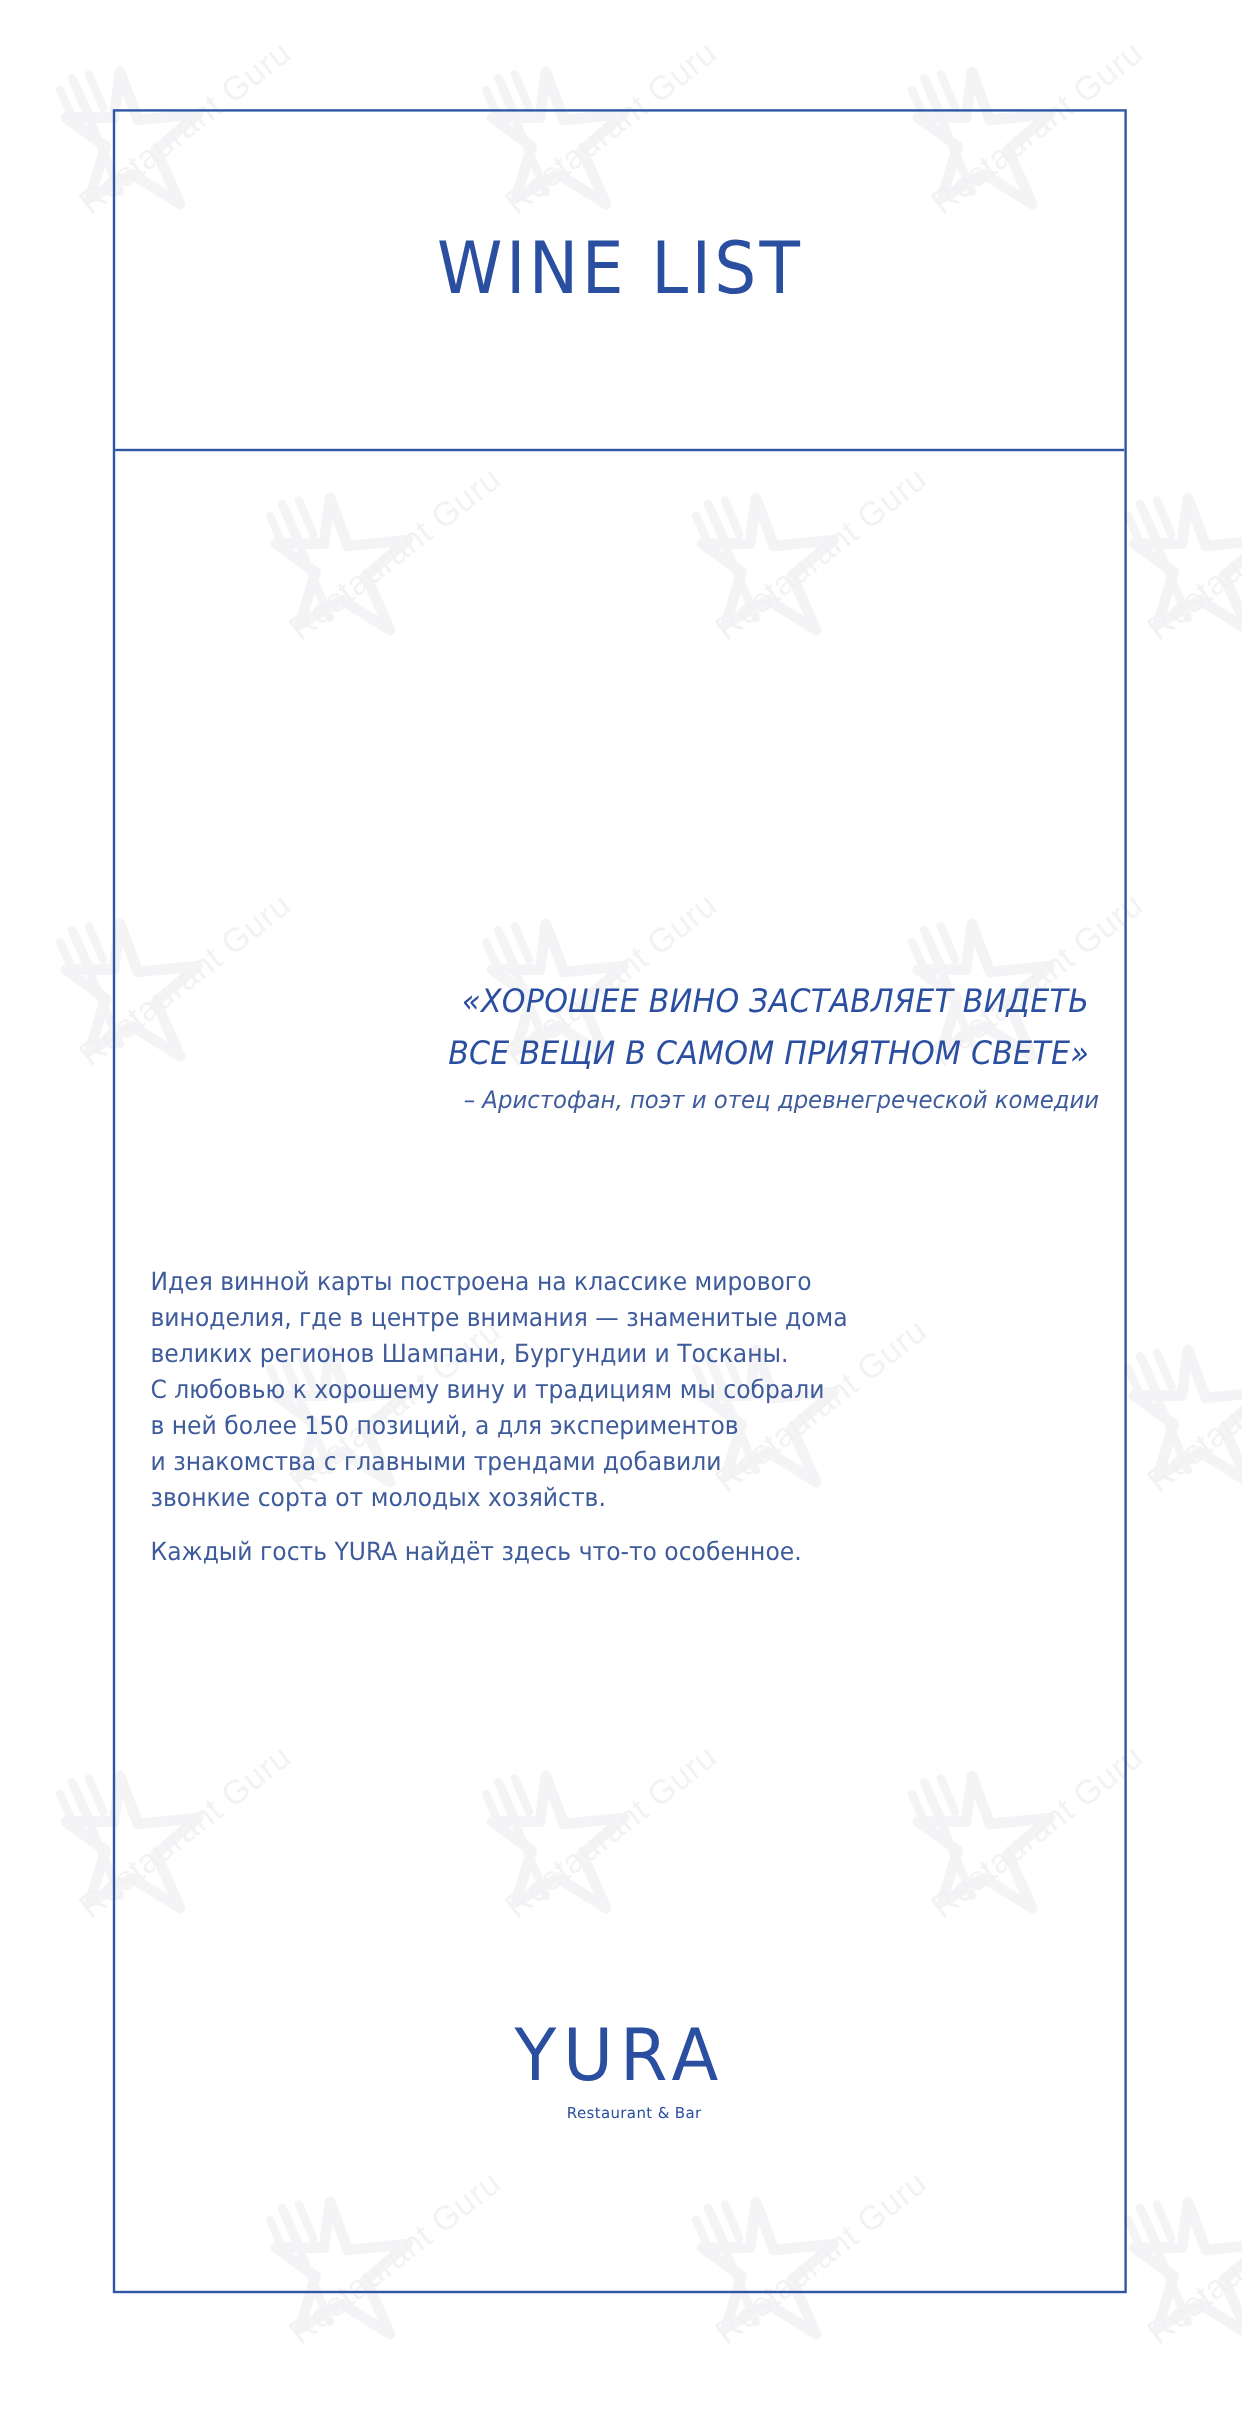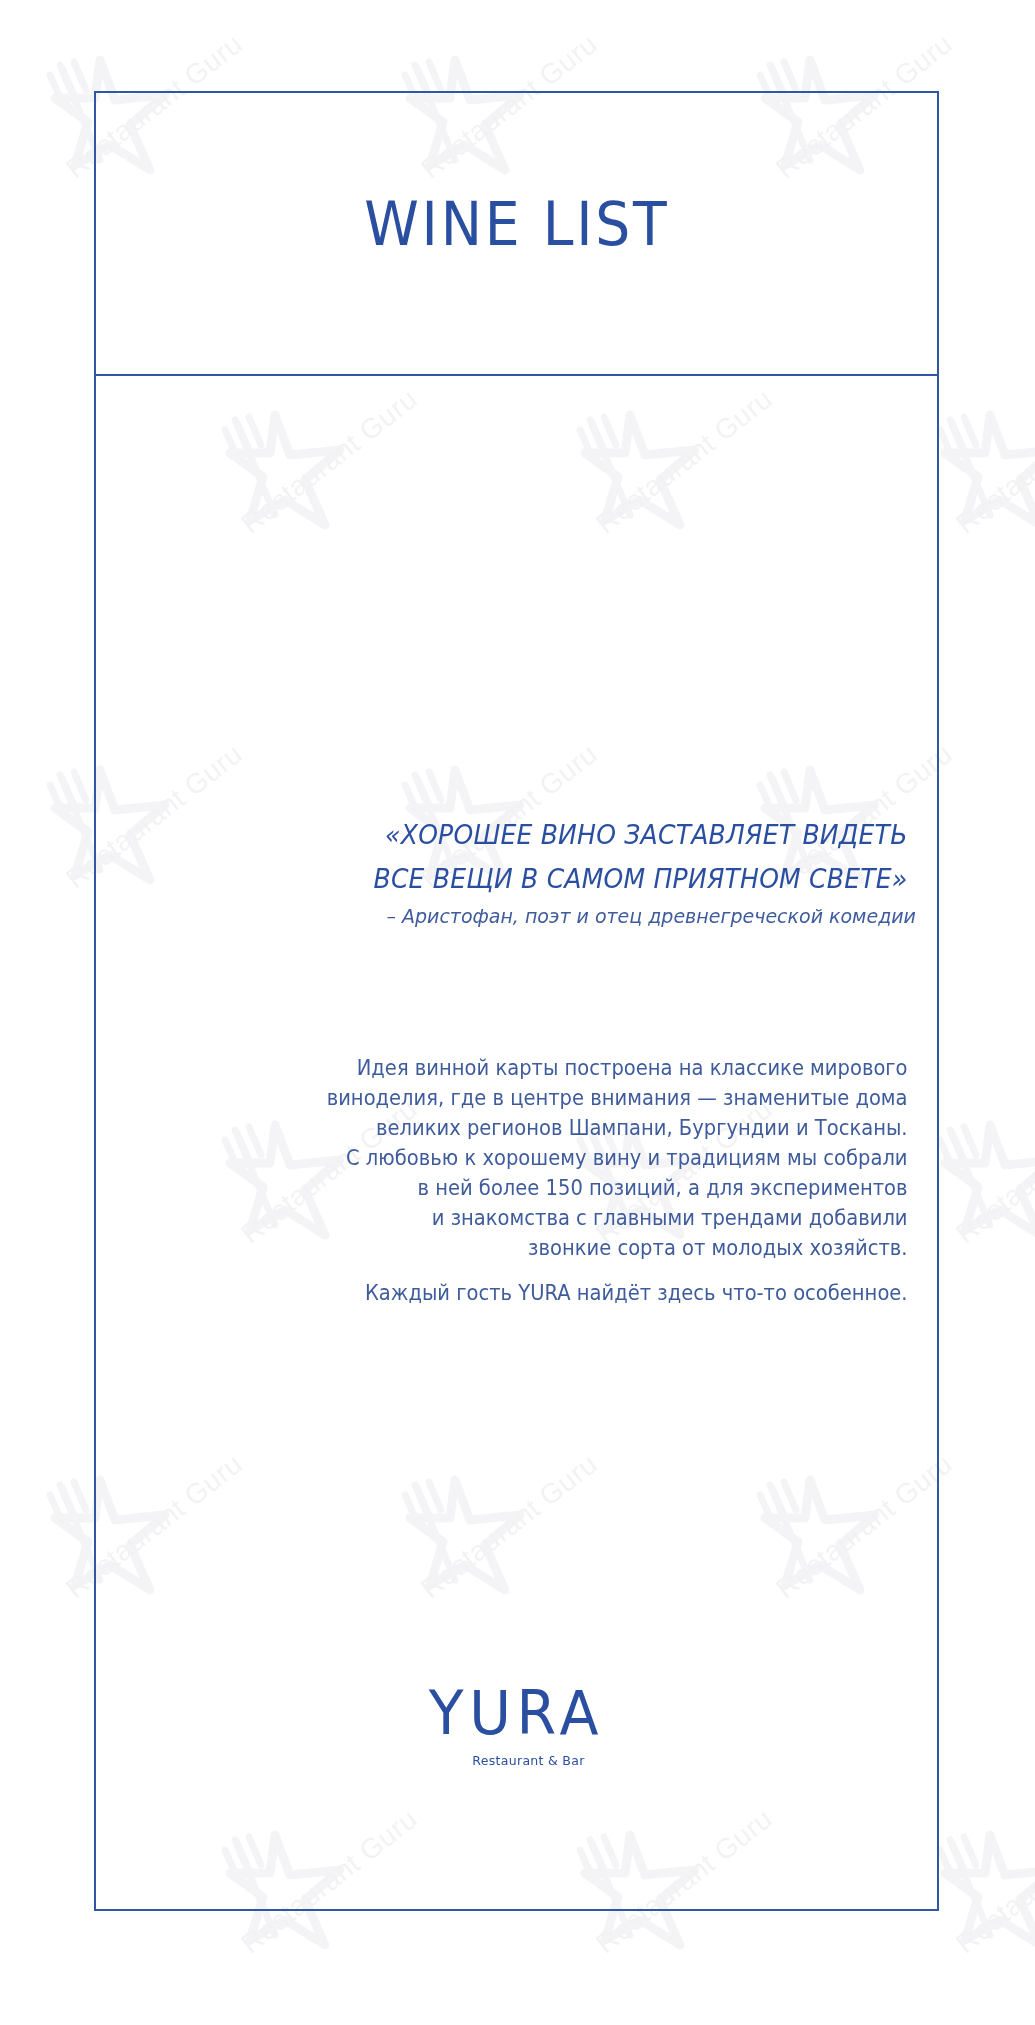--- a/index.html
+++ b/index.html
@@ -98,21 +98,21 @@
       color: #3e5b9c;
       margin-top: 0px;
       font-weight: 300;
       transform: scaleX(0.95);
     }
     .intro-block {
       position: absolute;
       left: 0;
       right: 0;
       top: 960px;
-      text-align: right;
+      text-align: left;
     }
     .intro-line {
       font-family: "DejaVu Sans", sans-serif;
       font-size: 21px;
       line-height: 30px;
       color: #3e5b9c;
       transform: scaleX(0.93);
     }
     .intro-closing {
       font-family: "DejaVu Sans", sans-serif;

